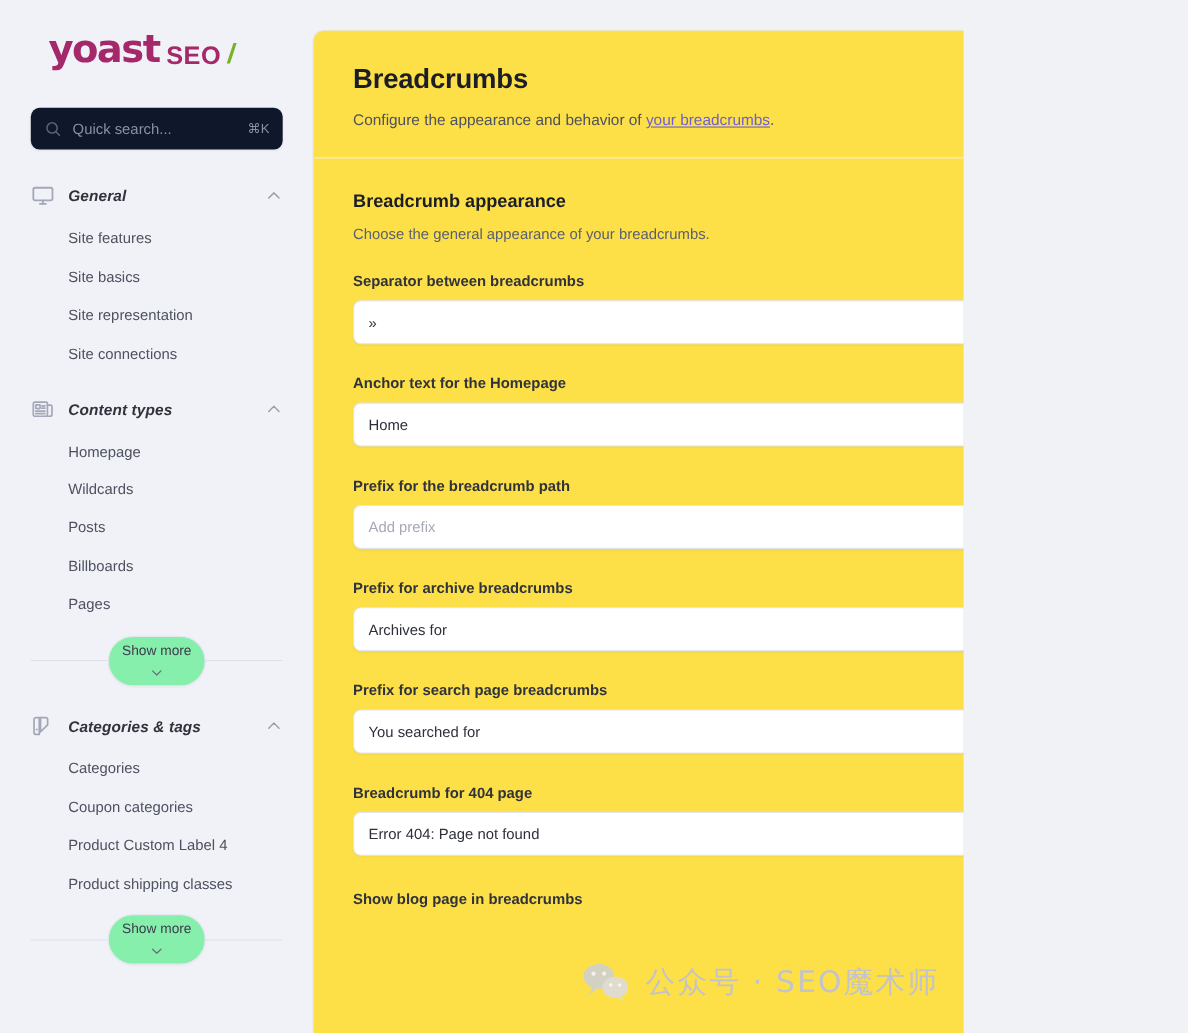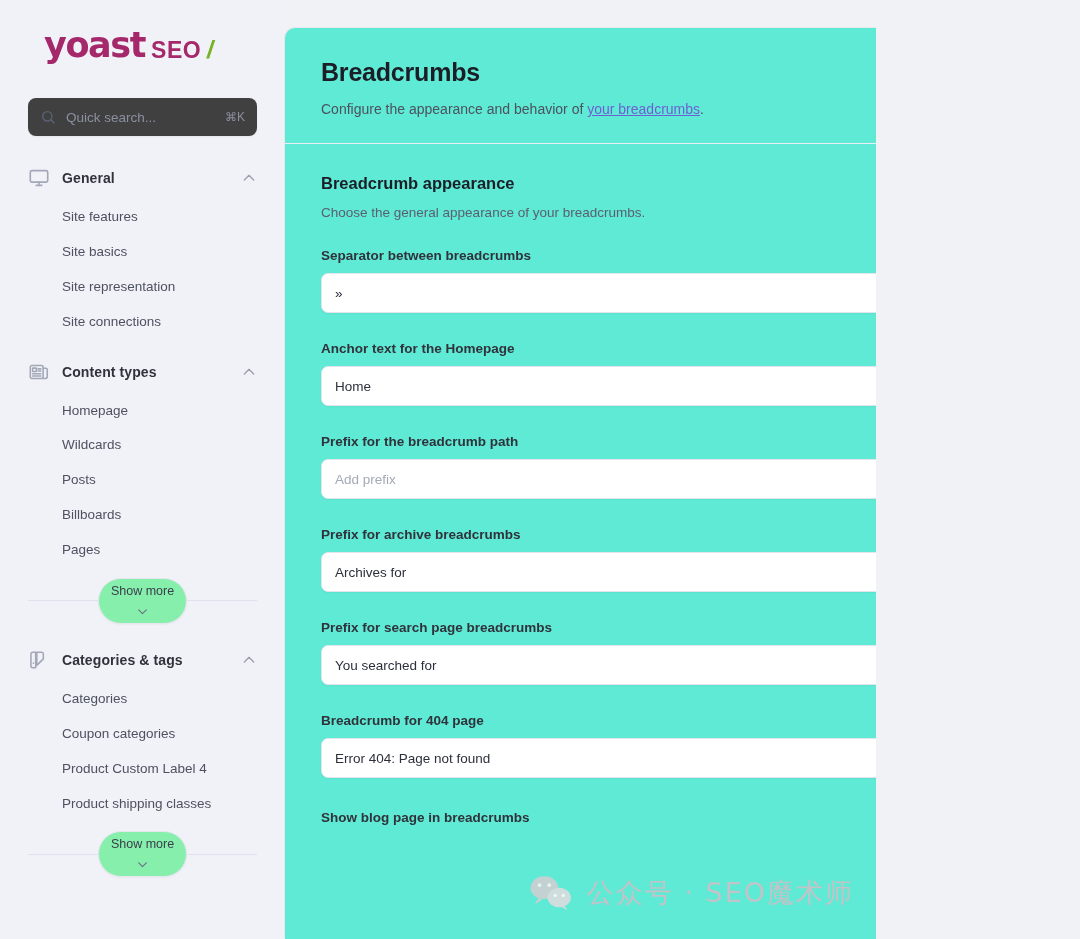--- a/index.html
+++ b/index.html
@@ -31,36 +31,37 @@
     font-size: 23px; font-weight: 700; letter-spacing: 0.5px;
     color: #a4286a; line-height: 1; padding-bottom: 1px;
   }
   .logo-slash {
     font-size: 25px; font-weight: 700; color: #77b227; line-height: 1;
     padding-bottom: 1px; transform: skewX(-8deg);
   }
 
   .search-box {
     margin: 20px 12px 0 12px;
-    height: 38px; background: #404040; border-radius: 8px;
+    height: 38px; background: #0f172a; border-radius: 8px;
     display: flex; align-items: center; gap: 10px;
     padding: 0 12px;
     box-shadow: 0 1px 2px rgba(16,24,40,.05);
     cursor: text;
   }
   .search-icon { width: 16px; height: 16px; flex: 0 0 16px; color: #5b6176; }
   .search-ph { flex: 1; font-size: 13.5px; color: #8b90a0; }
   .search-kbd { font-size: 12px; color: #8b90a0; }
 
   .nav { margin-top: 24px; padding: 0 0 0 0; }
   .nav-group { margin-bottom: 4px; }
   .nav-head {
     display: flex; align-items: center; gap: 12px;
     padding: 8px 12px 8px 12px; border-radius: 8px; cursor: pointer;
     height: 36px;
+    font-style: italic;
   }
   .nav-head .gicon { width: 22px; height: 22px; flex: 0 0 22px; color: #a3a8b8; }
   .nav-head .glabel {
     flex: 1; font-size: 14px; font-weight: 700; color: #30323c; letter-spacing: .1px;
   }
   .chev { width: 16px; height: 16px; flex: 0 0 16px; color: #9aa0b0; }
 
   .nav-sub { padding-top: 4px; }
   .nav-item {
     display: block; padding: 9px 12px 9px 46px;
@@ -76,21 +77,21 @@
   .showmore-btn {
     display: inline-flex; align-items: center; gap: 7px;
     background: #86efac; border: 1px solid #e4e7ef; border-radius: 999px;
     padding: 5px 12px; font-size: 12.5px; color: #3a3d4a; cursor: pointer;
     box-shadow: 0 1px 2px rgba(16,24,40,.04); white-space: nowrap; flex-direction: column;
   }
   .showmore-btn .chev-sm { width: 13px; height: 13px; color: #6b7183; }
 
   
   .main {
-    flex: 1; margin-top: 28px; background: #5eead4;
+    flex: 1; margin-top: 28px; background: #fde047;
     border-top-left-radius: 10px;
     box-shadow: -1px -1px 0 rgba(17,24,39,.045);
     overflow: hidden; position: relative;
   }
   .main-header { padding: 30px 36px 26px 36px; border-bottom: 1px solid #eceef3; }
   .page-title {
     font-size: 25px; font-weight: 700; color: #1b1d27; letter-spacing: -.2px;
   }
   .page-desc { margin-top: 14px; font-size: 14px; color: #4d5160; }
   .page-desc a { color: #6d60d4; text-decoration: underline; }

